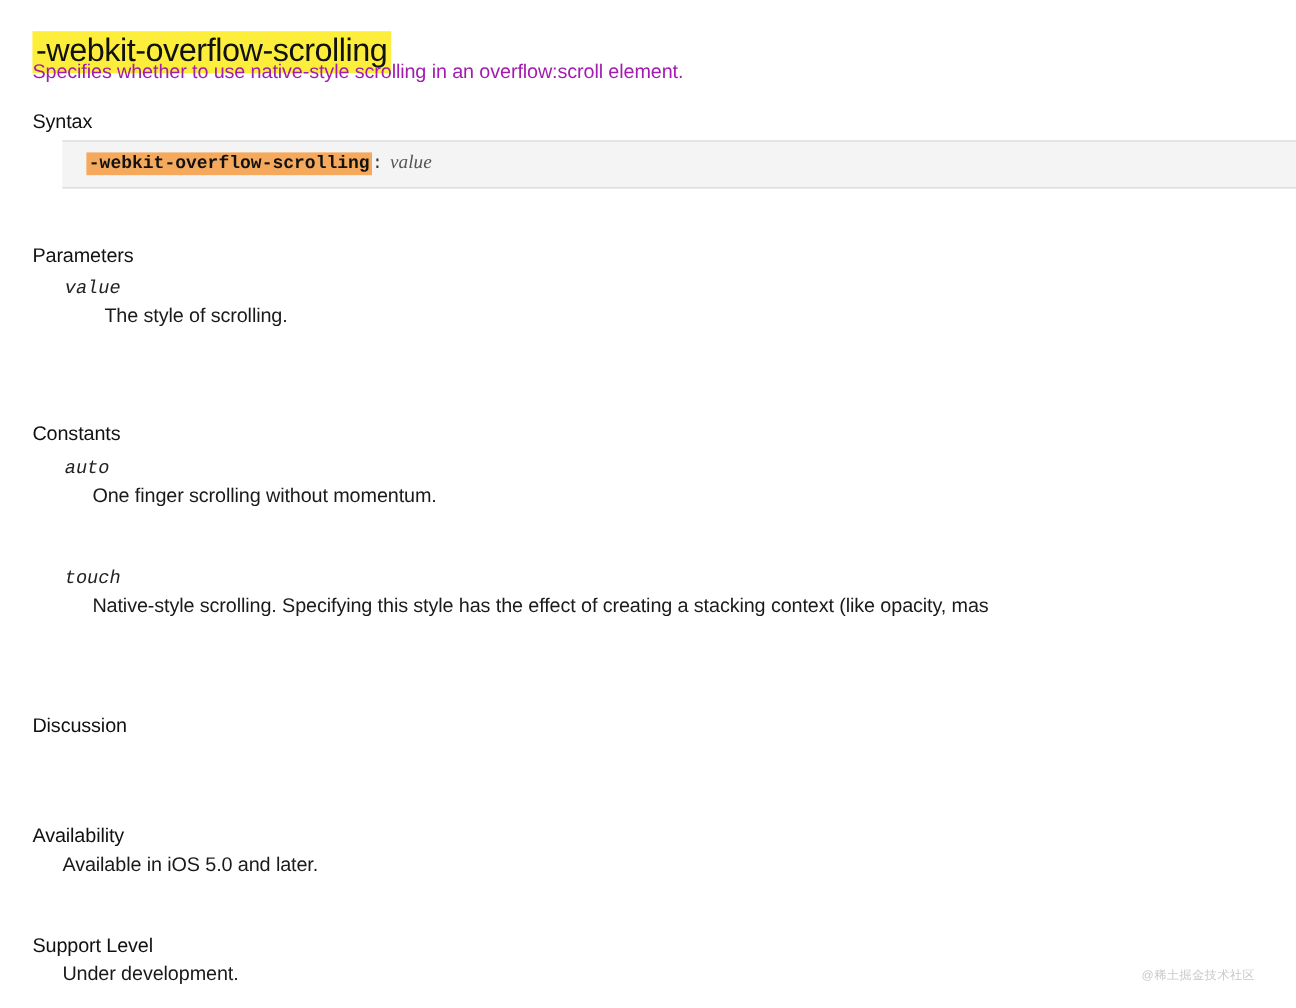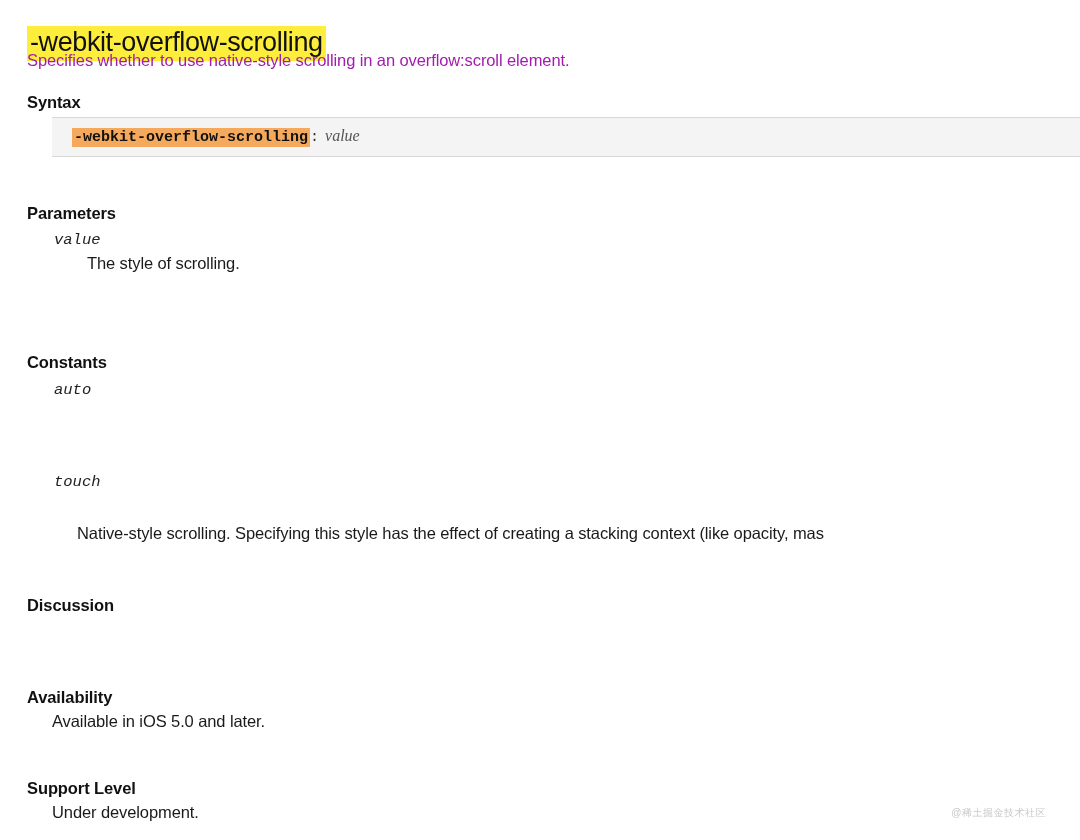--- a/index.html
+++ b/index.html
@@ -40,21 +40,21 @@
     left: 27px;
     top: 51px;
     font-size: 16.5px;
     color: #a21caf;
     letter-spacing: -0.1px;
   }
   .section-heading {
     position: absolute;
     left: 27px;
     font-size: 16.5px;
-    font-weight: bold;
+    font-weight: normal;
     color: #111;
     letter-spacing: -0.1px;
     text-align: center;
   }
   .syntax-box {
     position: absolute;
     left: 52px;
     top: 117px;
     width: 1035px;
     height: 40px;
@@ -143,22 +143,23 @@
       <span class="code-prop">-webkit-overflow-scrolling</span><span class="code-colon">:</span><span class="code-value">value</span>
     </div>
   </div>
 
   <div class="section-heading" style="top:204px;">Parameters</div>
   <div class="term" style="top:231px;">value</div>
   <div class="term-desc" style="top:254px;margin-left:10px;">The style of scrolling.</div>
 
   <div class="section-heading" style="top:353px;">Constants</div>
   <div class="term" style="top:381px;">auto</div>
+  <div class="term-desc" style="top:404px;">One finger scrolling without momentum.</div>
   <div class="term" style="top:473px;">touch</div>
-  <div class="term-desc" style="top:524px; white-space:nowrap;">Native-style scrolling. Specifying this style has the effect of creating a stacking context (like opacity, mas</div>
+  <div class="term-desc" style="top:496px; white-space:nowrap;">Native-style scrolling. Specifying this style has the effect of creating a stacking context (like opacity, mas</div>
 
   <div class="section-heading" style="top:596px;">Discussion</div>
 
   <div class="section-heading" style="top:688px;">Availability</div>
   <div class="plain-line" style="top:712px;">Available in iOS 5.0 and later.</div>
 
   <div class="section-heading" style="top:779px;">Support Level</div>
   <div class="plain-line" style="top:803px;">Under development.</div>
 
   <div class="watermark">@稀土掘金技术社区</div>

